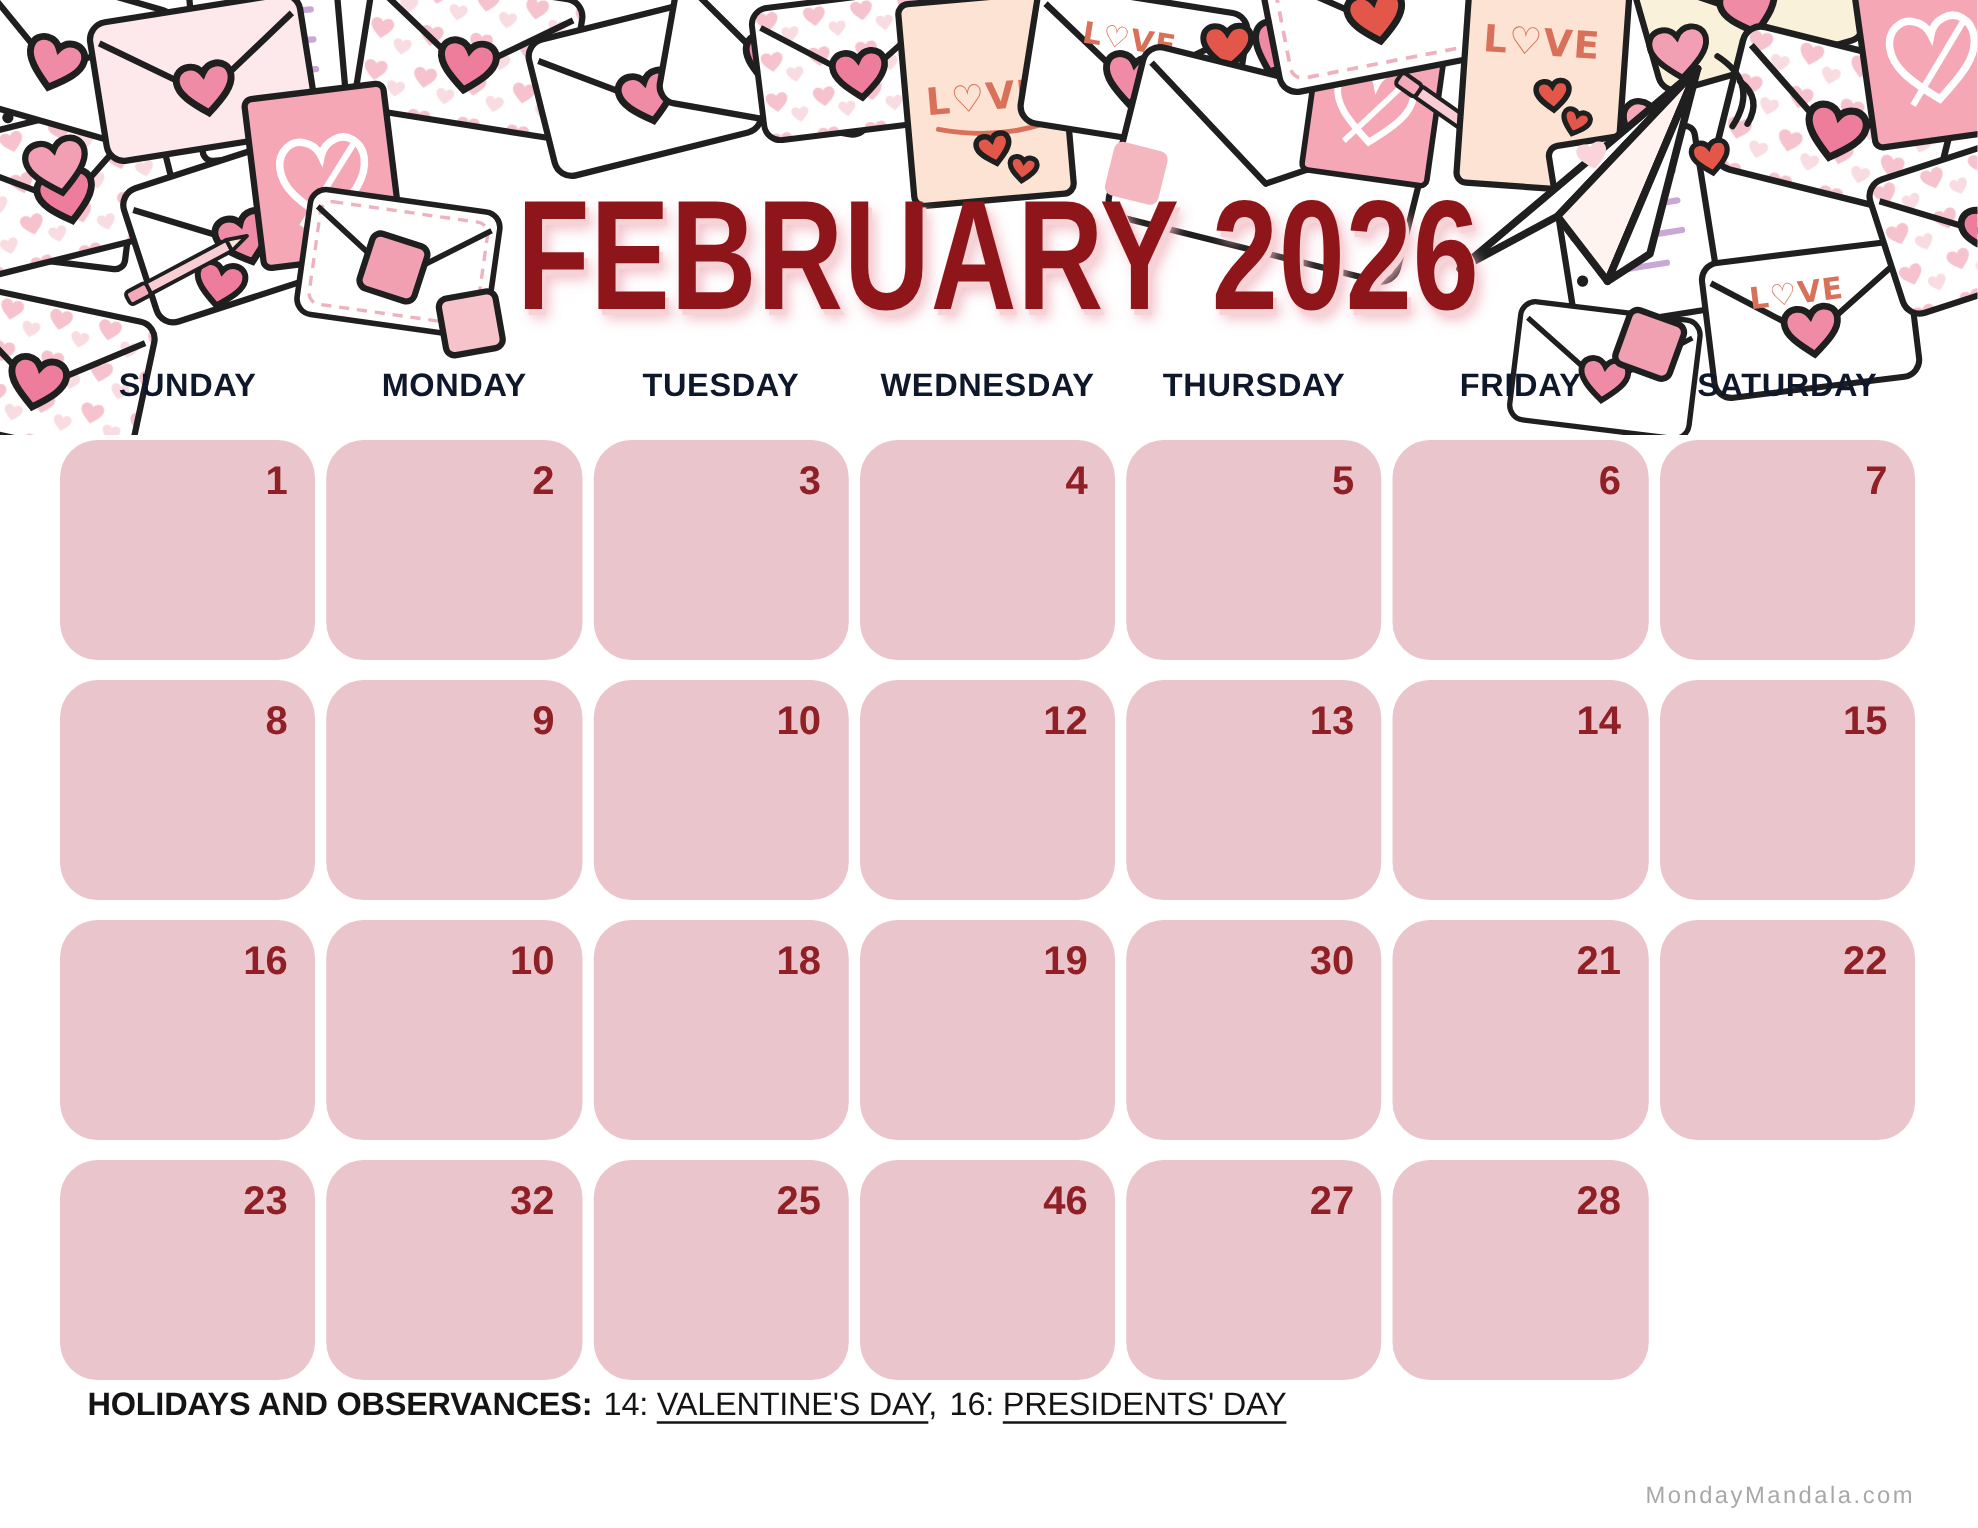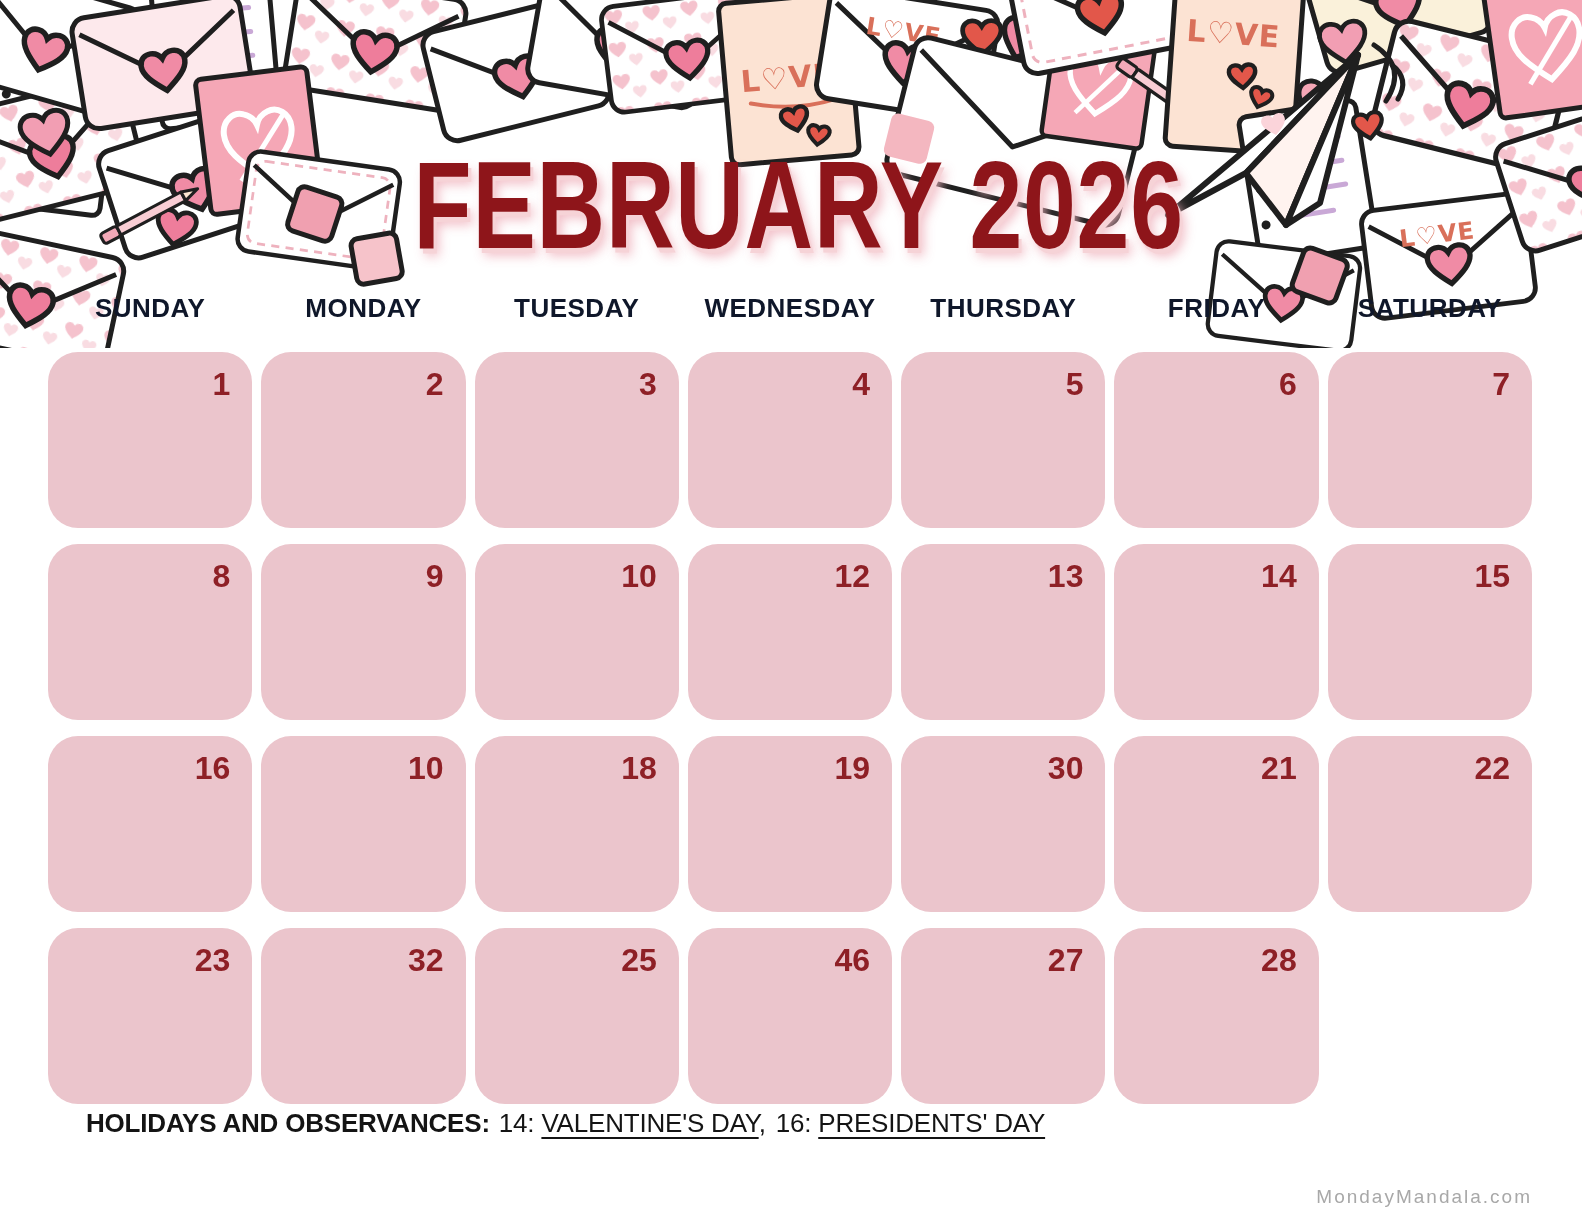--- a/index.html
+++ b/index.html
@@ -29,21 +29,21 @@
 
   
   .grid{position:absolute;top:352px;left:48px;width:1484px;
         display:grid;grid-template-columns:repeat(7,1fr);
         grid-auto-rows:176px;gap:16px 9px;}
   .cell{background:#ebc5cc;border-radius:30px;position:relative;}
   .cell .num{position:absolute;top:14px;right:22px;
              font-size:32px;font-weight:bold;color:#8e2026;}
 
   
-  .holidays{position:absolute;top:1108px;left:86px;font-size:26px;
+  .holidays{position:absolute;top:1108px;left:70px;font-size:26px;
             color:#141414;letter-spacing:-.2px;white-space:nowrap;}
   .holidays .label{font-weight:bold;margin-right:9px;}
   .hd-day{margin-right:7px;}
   .hd-name{text-decoration:underline;text-underline-offset:5px;
            text-decoration-thickness:2px;}
   .hd-sep{margin-right:10px;}
   .watermark{position:absolute;top:1186px;right:50px;font-size:19px;
              color:#a8a8a8;letter-spacing:2px;}
 </style>
 </head>

